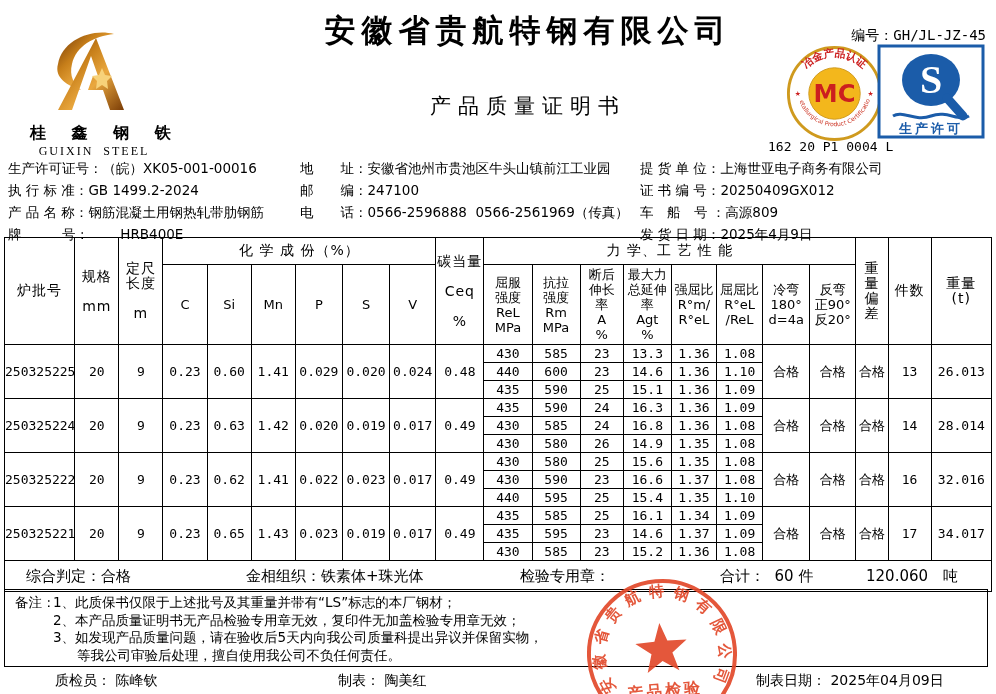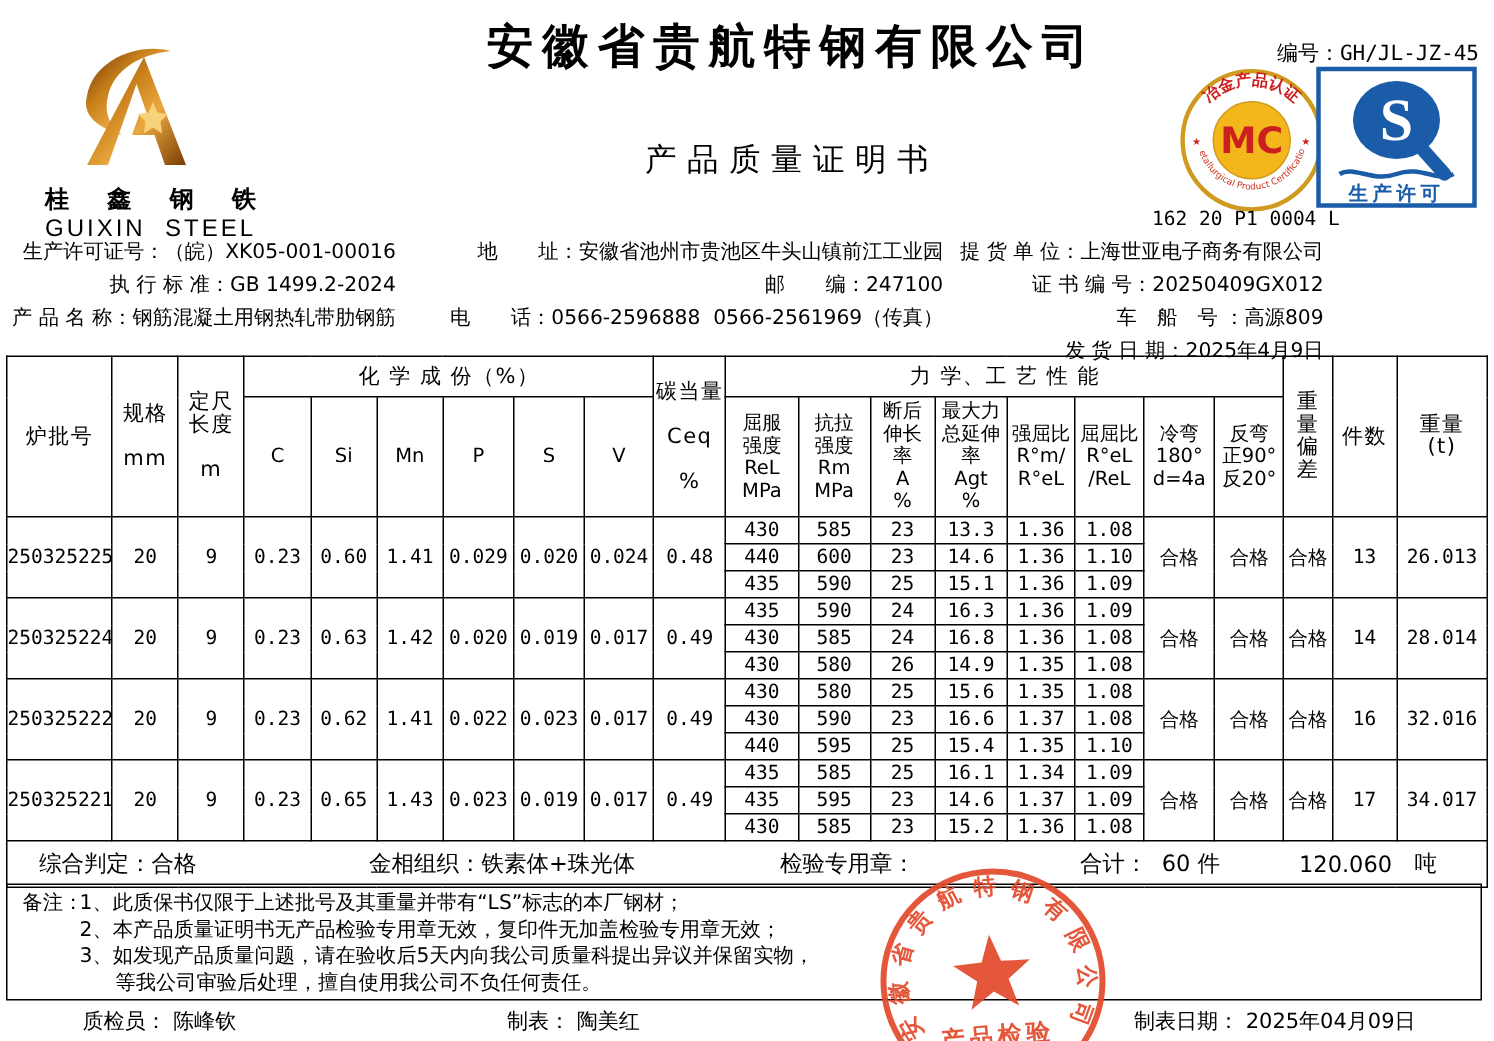--- a/index.html
+++ b/index.html
@@ -11,28 +11,28 @@
   }
   
   .company-title { position:absolute; top:10px; left:60px; right:0; text-align:center;
     font-family:"Liberation Serif","DejaVu Serif",serif; font-size:31px; font-weight:600; letter-spacing:6px; }
   .doc-title { position:absolute; top:92px; left:60px; right:0; text-align:center;
     font-family:"Liberation Serif","DejaVu Serif",serif; font-size:21px; letter-spacing:7px; }
   .serial { position:absolute; top:27px; right:10px; font-size:14px; white-space:pre;
     font-family:"DejaVu Sans Mono",monospace; }
   .logo-wrap { position:absolute; left:30px; top:24px; width:128px; text-align:center; }
   .logo-cn { font-size:16px; font-weight:bold; letter-spacing:10px; margin-top:1px; white-space:pre; }
-  .logo-en { font-size:16px; letter-spacing:2px; font-family:Liberation Sans, sans-serif; white-space:pre; }
+  .logo-en { font-size:12px; letter-spacing:2px; font-family:Liberation Serif, serif; white-space:pre; }
   .mc-wrap { position:absolute; left:786px; top:45px; width:97px; }
   .mc-code { position:absolute; left:768px; top:139px; width:130px; font-size:13px;
     font-family:"DejaVu Sans Mono",monospace; white-space:pre; }
   .qs-wrap { position:absolute; left:877px; top:44px; width:108px; }
   
   .info-col { position:absolute; top:157px; font-size:13.5px; }
-  .info-col .irow { height:22px; line-height:22px; white-space:pre;text-align:right; }
+  .info-col .irow { height:22px; line-height:22px; white-space:pre; }
   .ic1 { left:8px; } .ic2 { left:300px; } .ic3 { left:640px; }
   
   table.cert { position:absolute; left:4px; top:237px; width:988px;
     border-collapse:collapse; table-layout:fixed; }
   table.cert td { border:1px solid #000; text-align:center; vertical-align:middle;
     font-size:13px; padding:0; overflow:hidden; }
   tr.h1 td { height:27px; font-size:14px; letter-spacing:1px; }
   tr.h2 td { height:80px; }
   td.pre { white-space:pre-line; line-height:15px; }
   tr.drow td { height:18px; font-family:"DejaVu Sans Mono",monospace; font-size:13px; }
@@ -113,20 +113,21 @@
       <text x="54" y="49" text-anchor="middle" font-size="40" font-weight="bold" fill="#fff" font-family="'Liberation Serif',serif">S</text>
       <path d="M16,72 C26,66 38,78 54,72 C70,66 82,78 92,72" stroke="#1b5ca9" stroke-width="3" fill="none"></path>
       <text x="54" y="89" text-anchor="middle" font-size="13" font-weight="bold" fill="#1b5ca9" letter-spacing="3">生产许可</text>
     </svg>
   </div>
 
   <div class="info-col ic1">
     <div class="irow"><span>生产许可证号：</span><span>（皖）XK05-001-00016</span></div>
     <div class="irow"><span>执 行 标 准：</span><span>GB 1499.2-2024</span></div>
     <div class="irow"><span>产 品 名 称：</span><span>钢筋混凝土用钢热轧带肋钢筋</span></div>
+    <div class="irow"><span>牌　　　号：</span><span>　　 HRB400E</span></div>
   </div>
   <div class="info-col ic2">
     <div class="irow"><span>地　　址：</span><span>安徽省池州市贵池区牛头山镇前江工业园</span></div>
     <div class="irow"><span>邮　　编：</span><span>247100</span></div>
     <div class="irow"><span>电　　话：</span><span>0566-2596888  0566-2561969（传真）</span></div>
   </div>
   <div class="info-col ic3">
     <div class="irow"><span>提 货 单 位：</span><span>上海世亚电子商务有限公司</span></div>
     <div class="irow"><span>证 书 编 号：</span><span>20250409GX012</span></div>
     <div class="irow"><span>车　船　号 ：</span><span>高源809</span></div>

